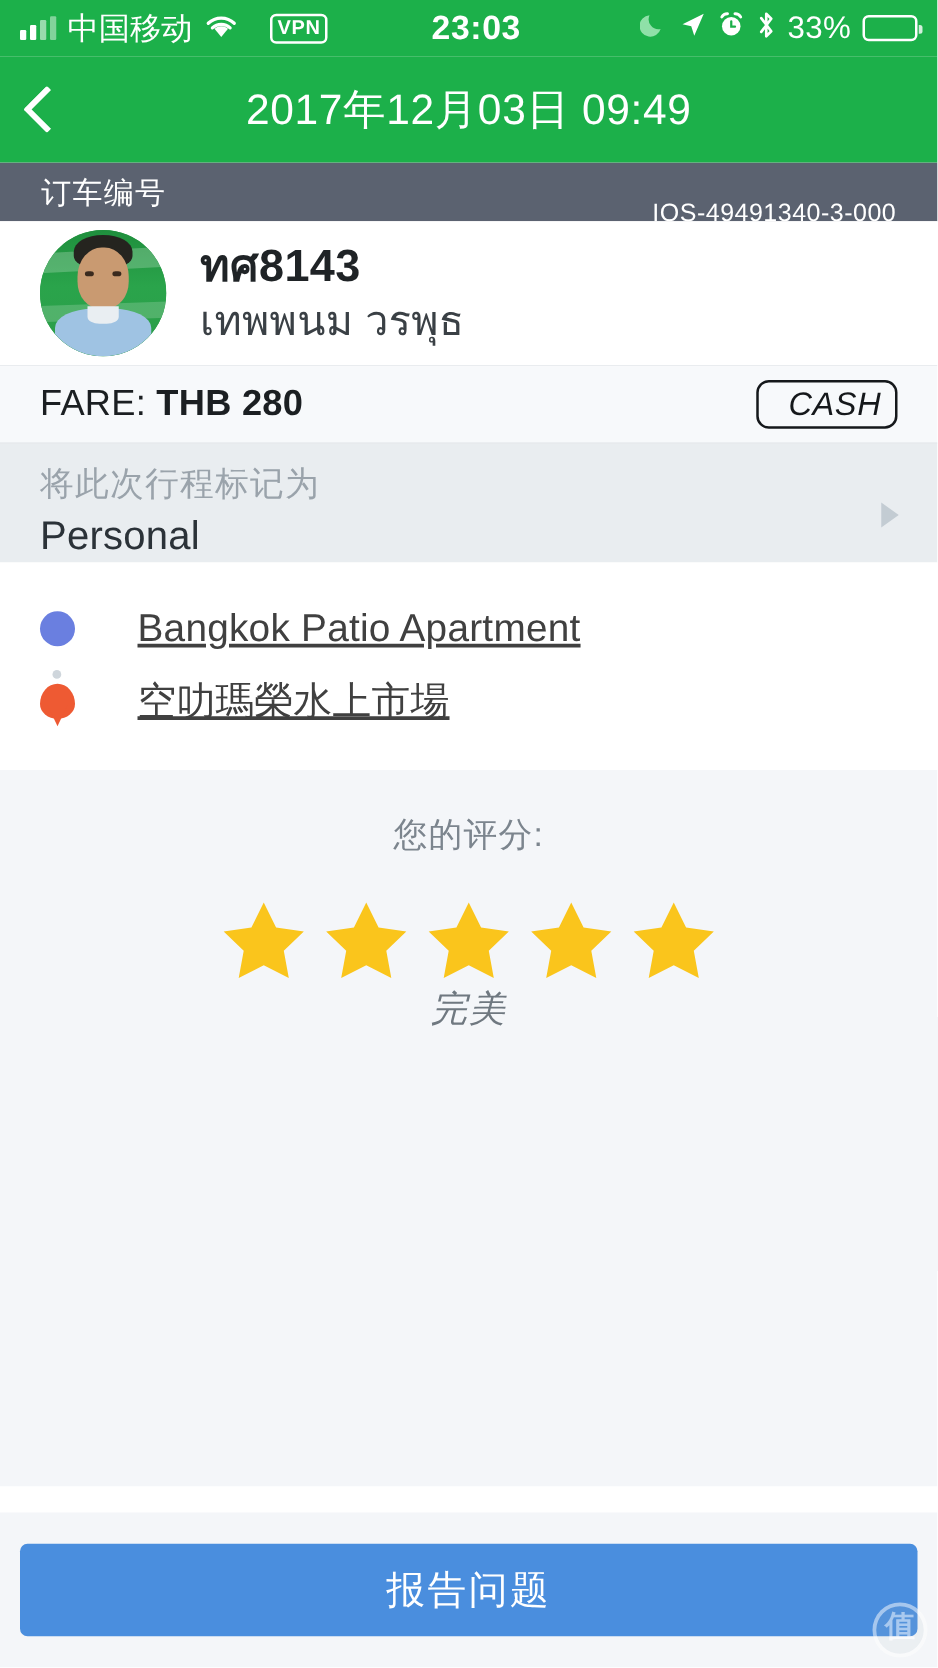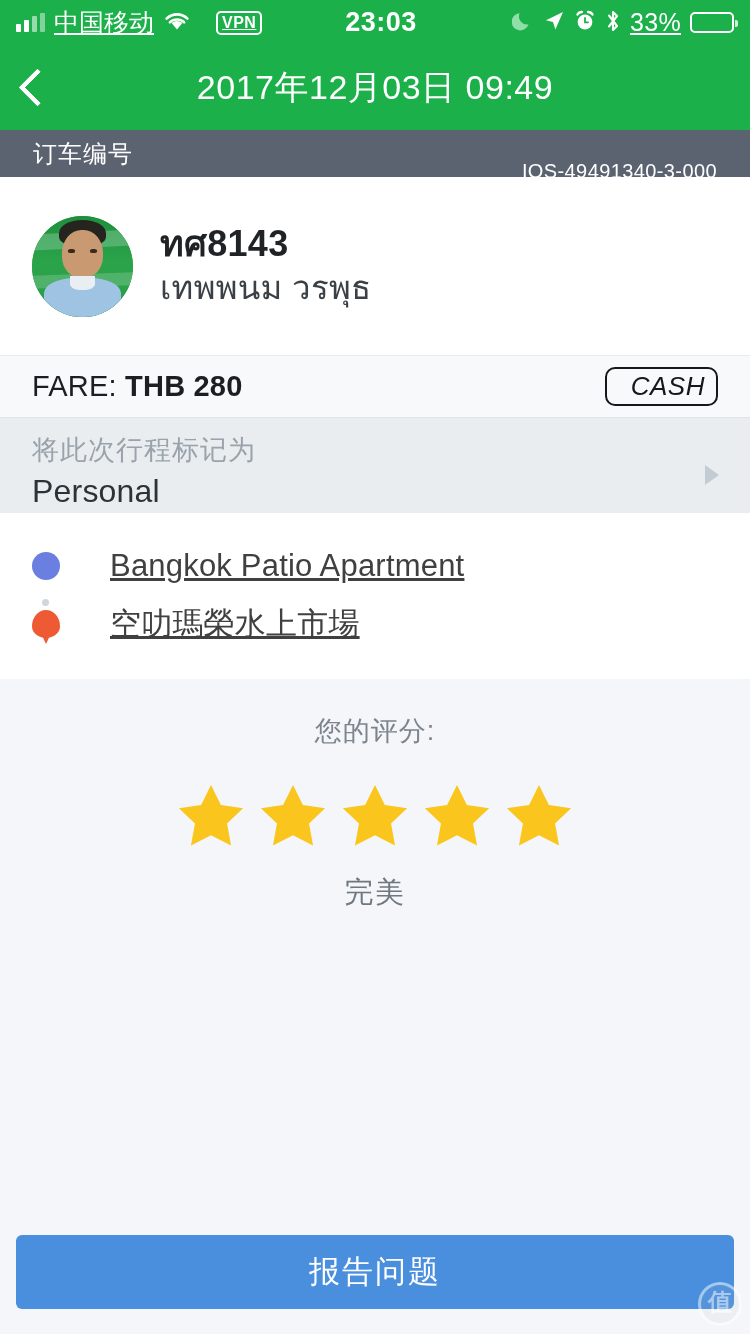--- a/index.html
+++ b/index.html
@@ -23,21 +23,20 @@
     align-items: center;
     justify-content: space-between;
     padding: 0 16px;
     box-sizing: border-box;
     color: #ffffff;
   }
   .status-left, .status-right {
     display: flex;
     align-items: center;
     gap: 9px;
-    text-decoration: underline;
   }
   .status-center {
     position: absolute;
     left: 12px; right: 0;
     text-align: center;
     font-size: 27px;
     font-weight: 600;
     letter-spacing: .5px;
     pointer-events: none;
   }
@@ -135,21 +134,21 @@
     padding: 0 33px;
     box-sizing: border-box;
     color: #ffffff;
   }
   .order-label { font-size: 24px; letter-spacing: 1px; }
   .order-value { font-size: 20px; letter-spacing: .4px; margin-top: 35px; }
 
   
   .driver {
     background: #ffffff;
-    height: 179px;
+    height: 116px;
     display: flex;
     align-items: center;
     padding-left: 32px;
     box-sizing: border-box;
     border-bottom: 1px solid #e9ecef;
   }
   .avatar {
     width: 101px; height: 101px;
     border-radius: 50%;
     overflow: hidden;
@@ -361,24 +360,24 @@
     line-height: 40px;
   }
   .stars {
     margin-top: 26px;
     display: flex;
     justify-content: center;
     gap: 6px;
   }
   .star { width: 76px; height: 74px; display:block; }
   .rating-word {
-    margin-top: 22px;
     font-size: 29px;
     color: #6f7880;
     letter-spacing: 1.5px;
+    font-style: italic;
   }
 
   
   .bottom {
     position: absolute;
     left: 0; right: 0; bottom: 0;
     height: 124px;
     background: #f4f6f9;
   }
   .report-btn {

